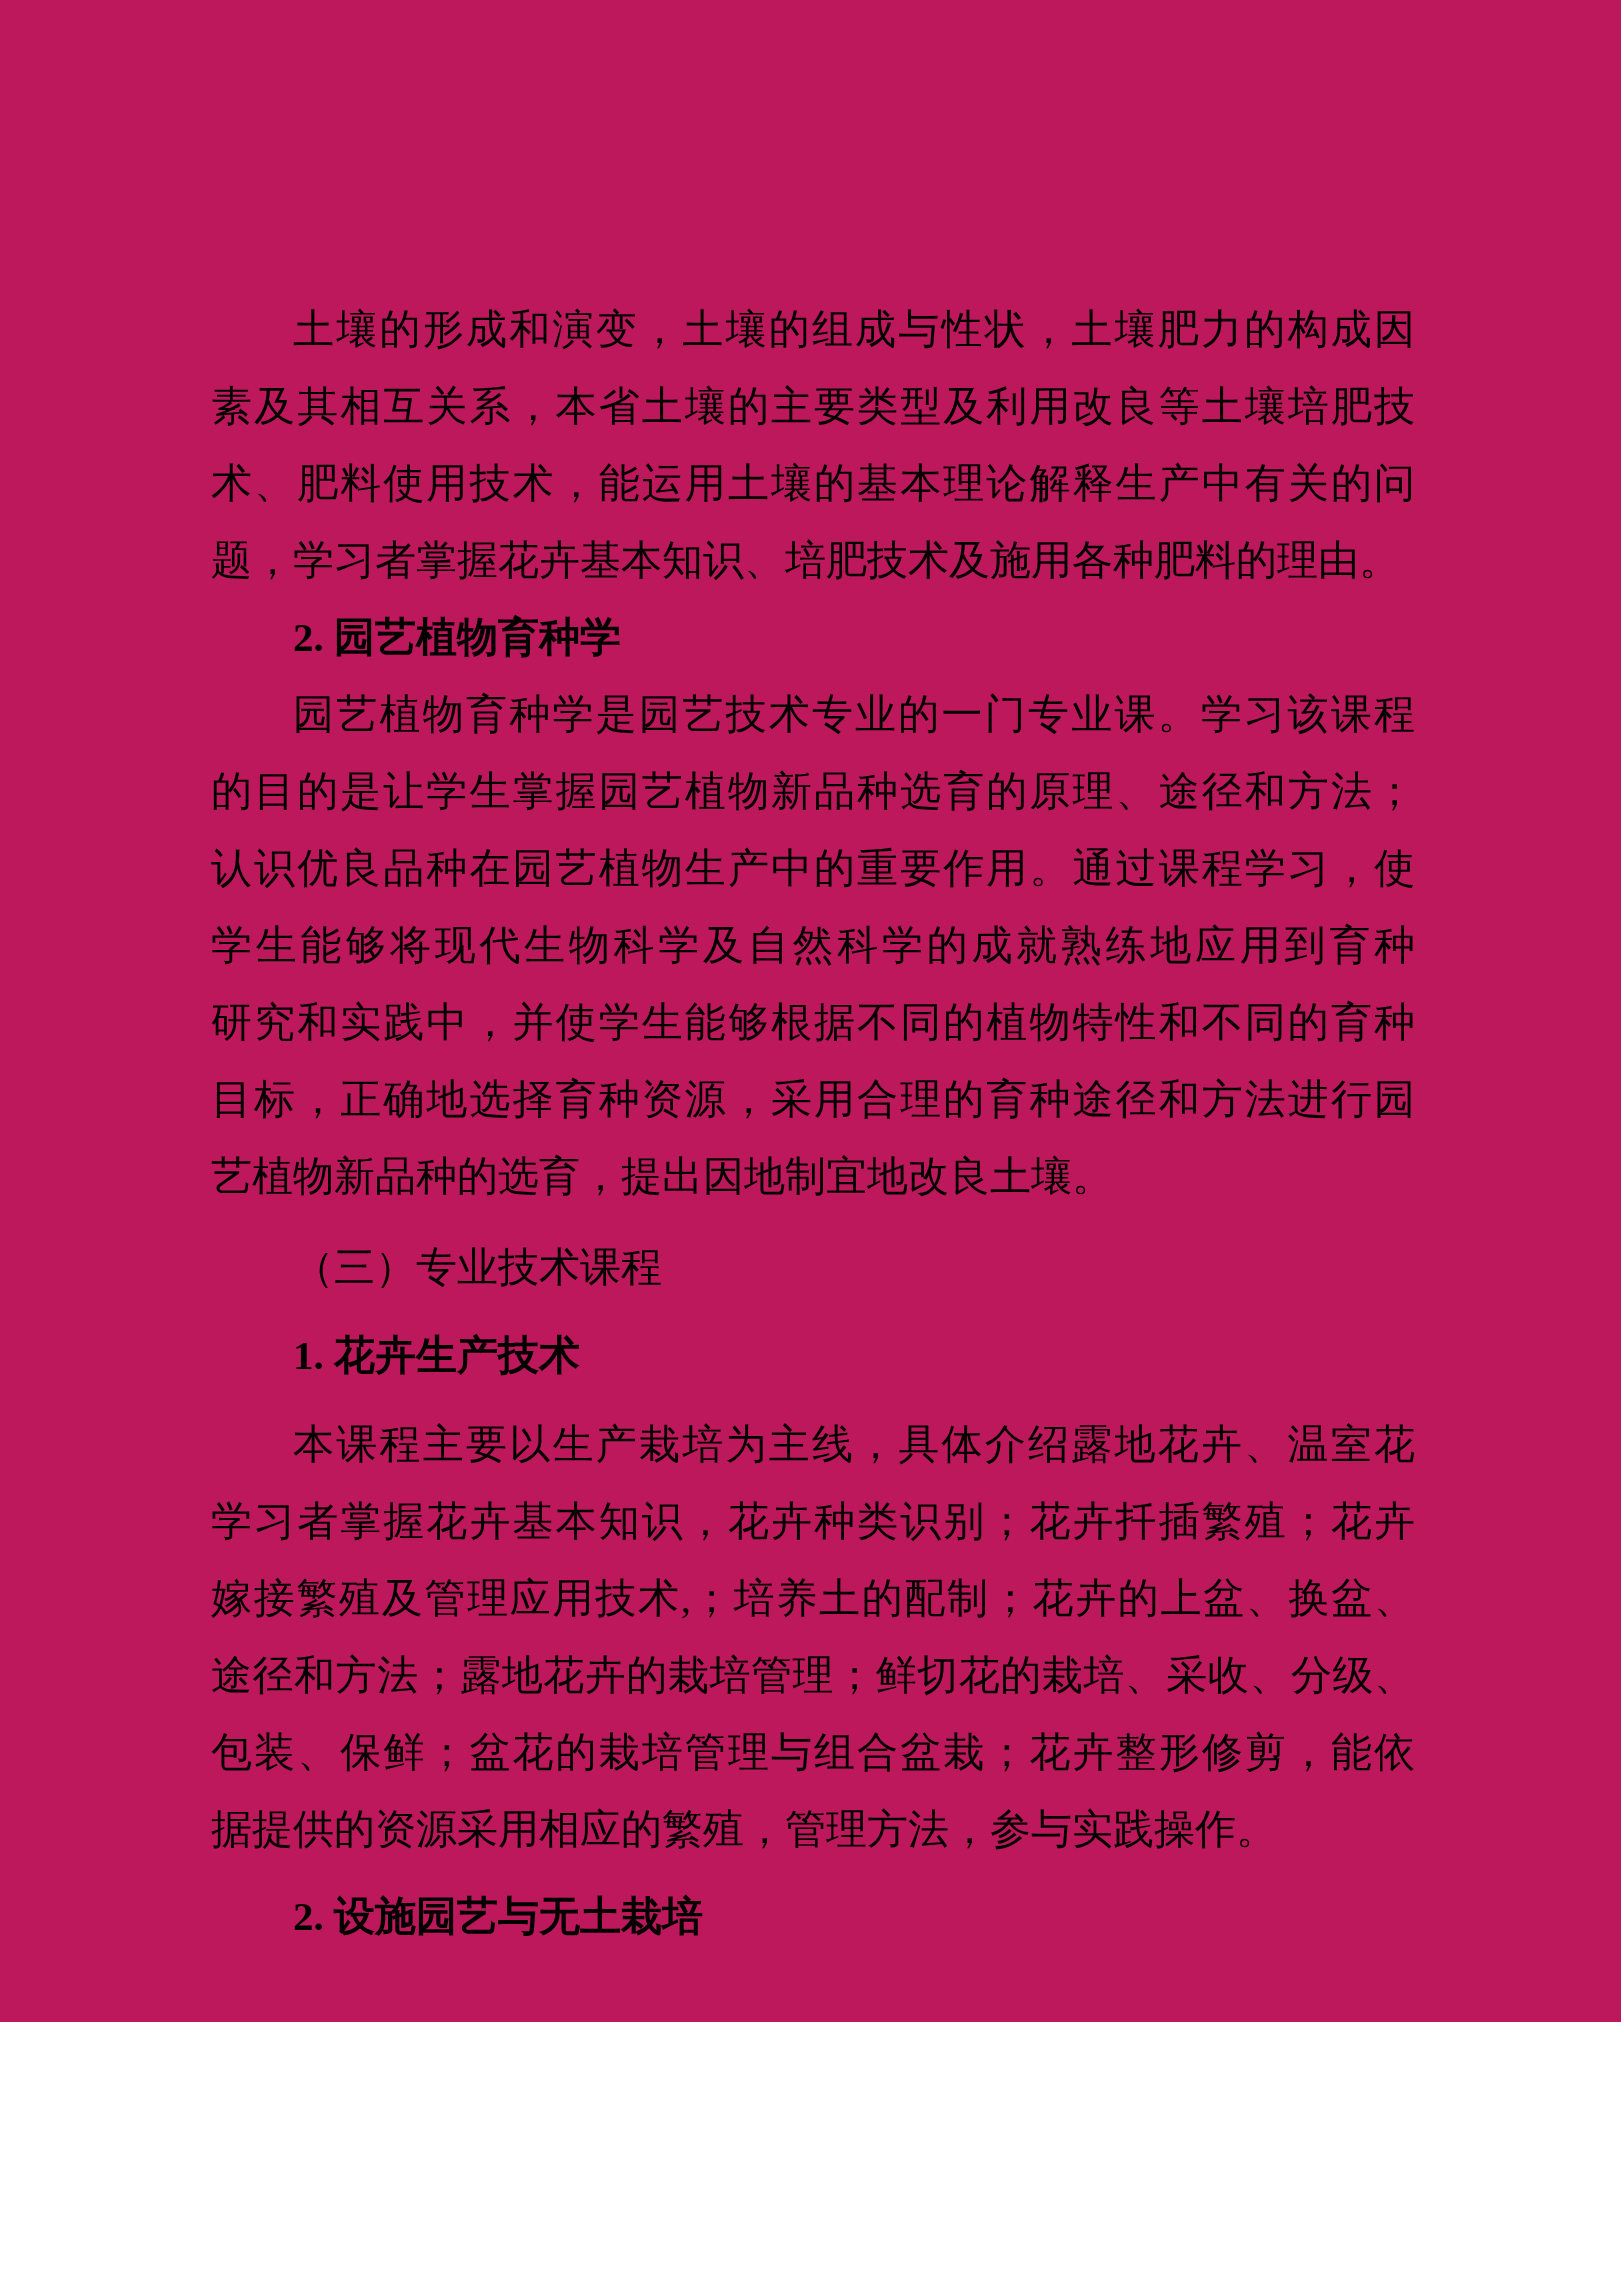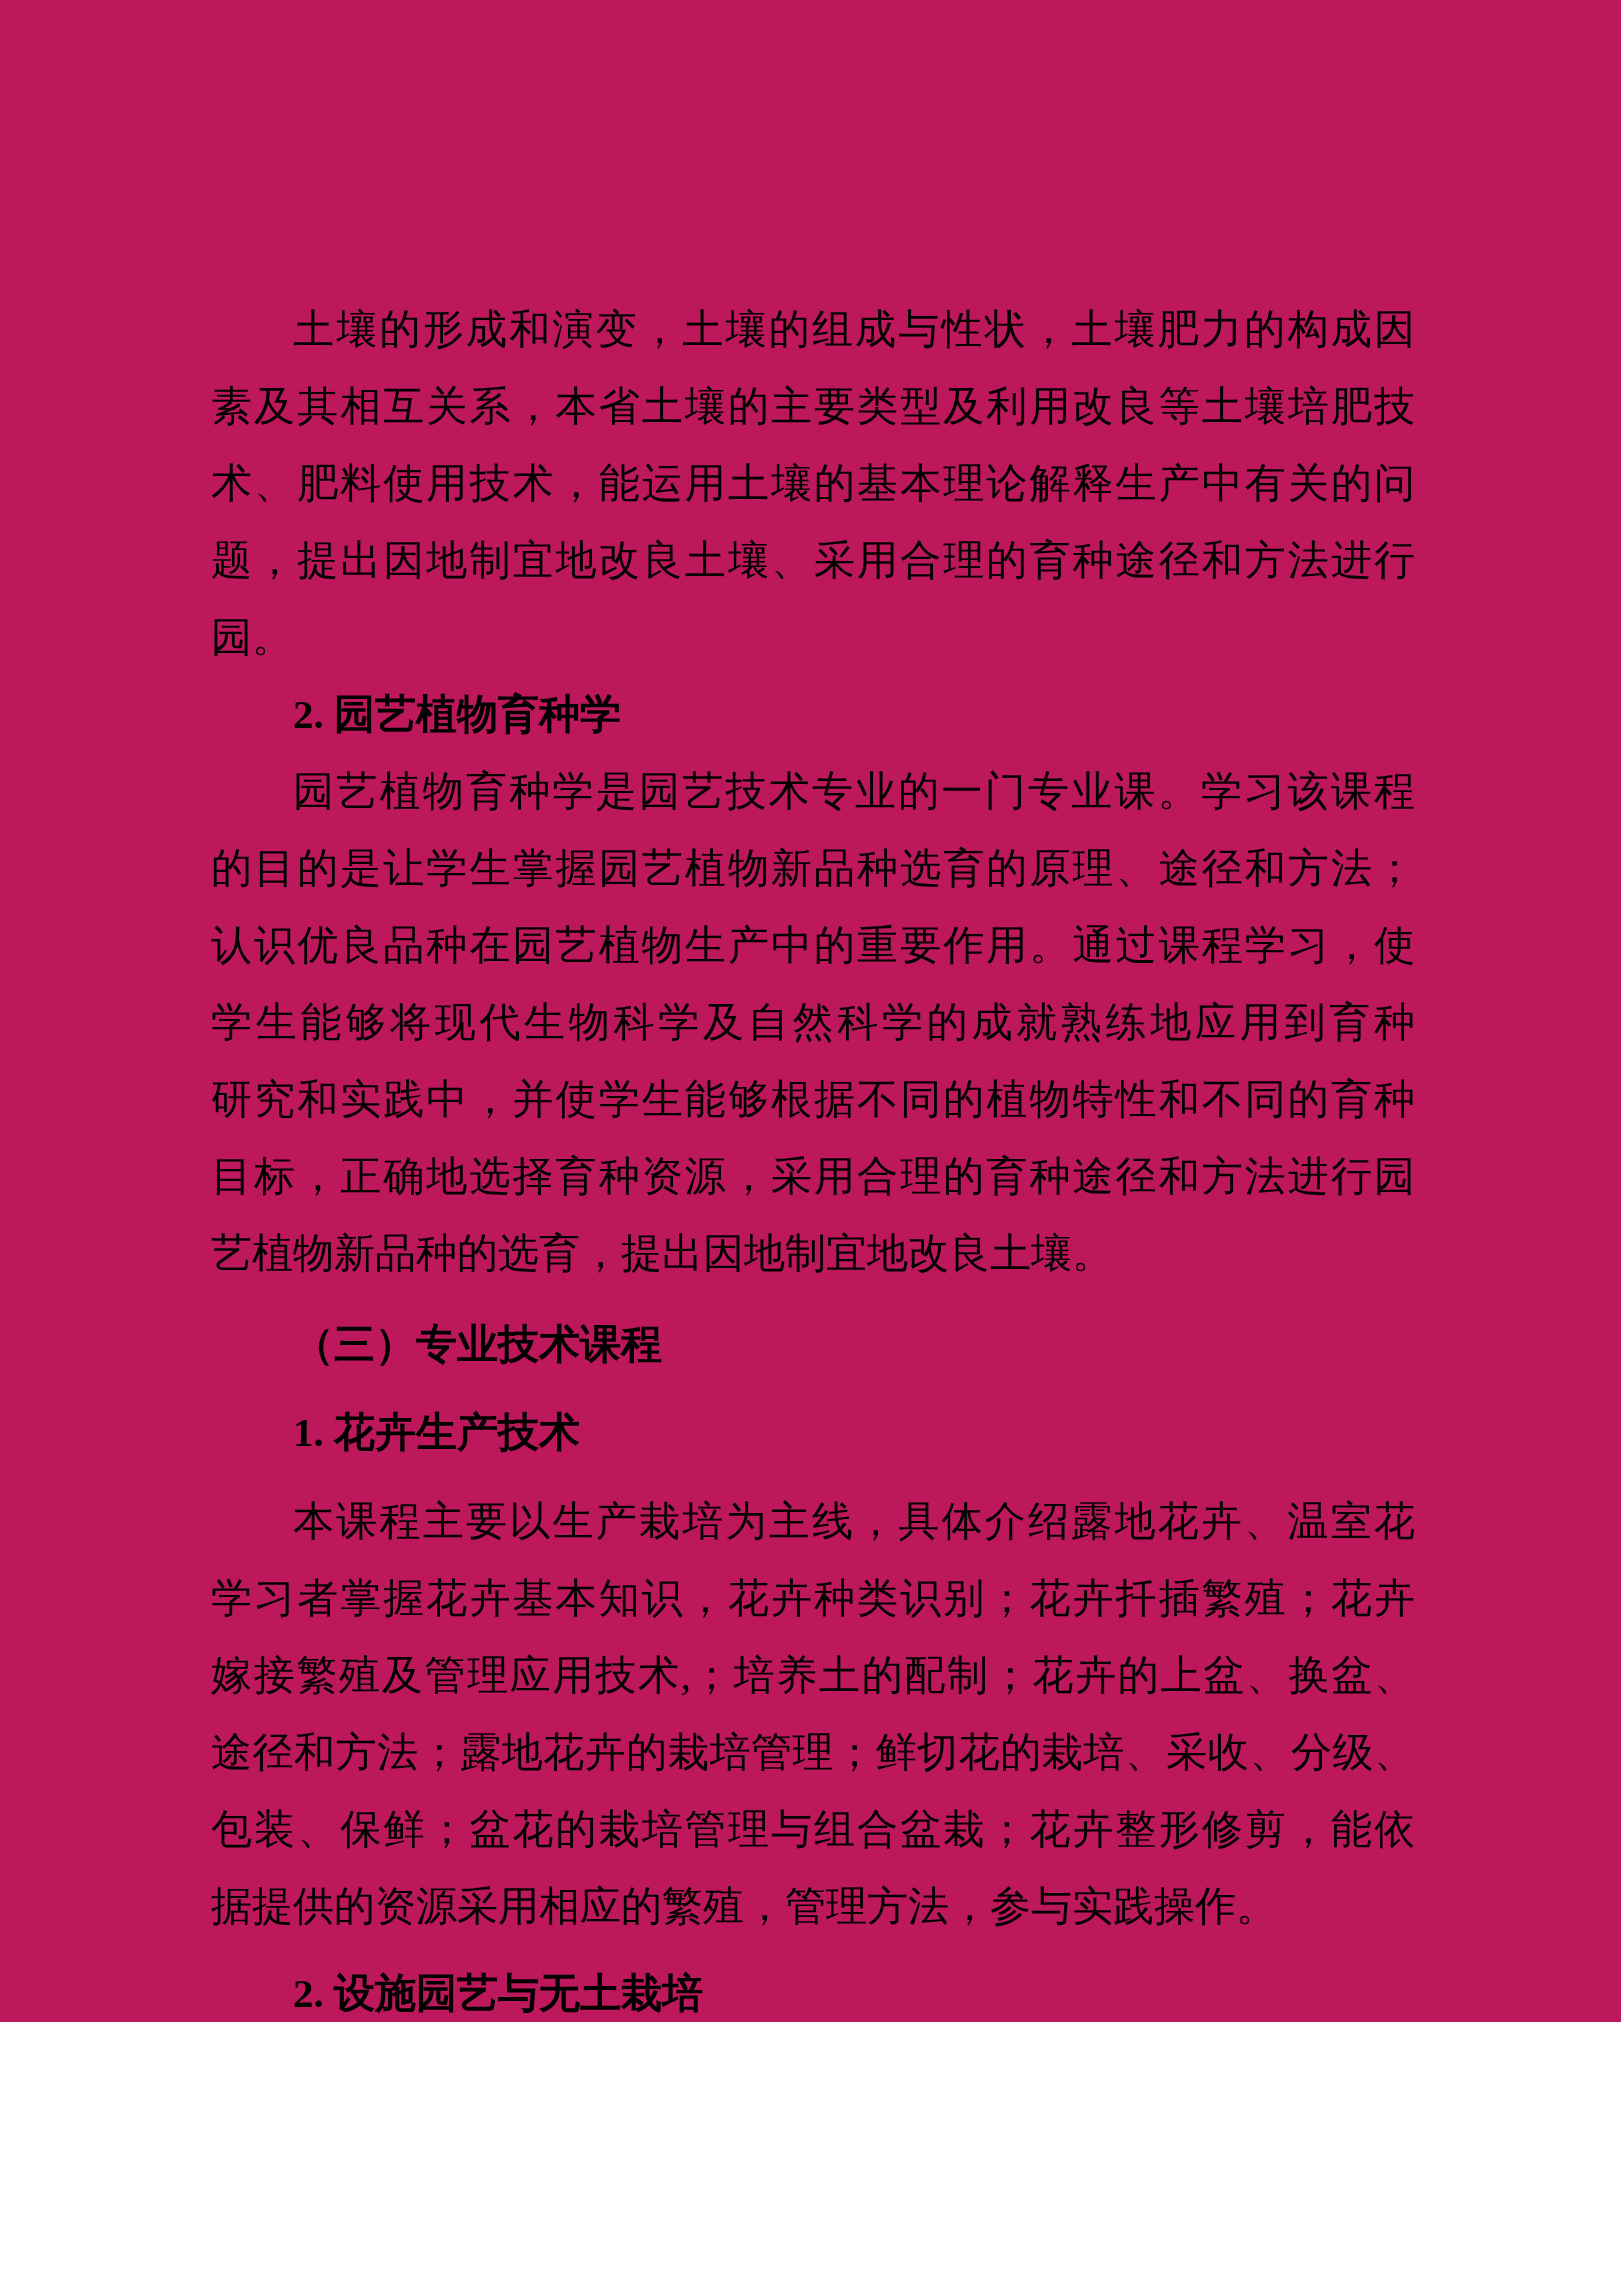--- a/index.html
+++ b/index.html
@@ -37,21 +37,21 @@
     text-align-last: left;
     white-space: normal;
   }
   .heading {
     font-weight: bold;
     text-indent: 2em;
     text-align: right;
     text-align-last: left;
   }
   .subsection {
-    font-weight: bold;
+    font-weight: normal;
     text-indent: 2em;
     text-align: left;
     text-align-last: left;
   }
   .sp-14 { margin-top: 13.7px; }
   .sp-12 { margin-top: 11.8px; }
   .sp-10 { margin-top: 9.8px; }
   .page-number {
     position: absolute;
     top: 2123px;
@@ -65,21 +65,21 @@
 </head>
 <body>
 
 <div class="page">
   <div class="content">
 
     <div>
       <div class="line first">土壤的形成和演变，土壤的组成与性状，土壤肥力的构成因</div>
       <div class="line">素及其相互关系，本省土壤的主要类型及利用改良等土壤培肥技</div>
       <div class="line">术、肥料使用技术，能运用土壤的基本理论解释生产中有关的问</div>
-      <div class="line last">题，提出因地制宜地改良土壤、采用合理的育种途径和方法进行园。</div>
+      <div class="line last">题，学习者掌握花卉基本知识、培肥技术及施用各种肥料的理由。</div>
     </div>
 
     <div class="heading">2. 园艺植物育种学</div>
 
     <div>
       <div class="line first">园艺植物育种学是园艺技术专业的一门专业课。学习该课程</div>
       <div class="line">的目的是让学生掌握园艺植物新品种选育的原理、途径和方法；</div>
       <div class="line">认识优良品种在园艺植物生产中的重要作用。通过课程学习，使</div>
       <div class="line">学生能够将现代生物科学及自然科学的成就熟练地应用到育种</div>
       <div class="line">研究和实践中，并使学生能够根据不同的植物特性和不同的育种</div>

